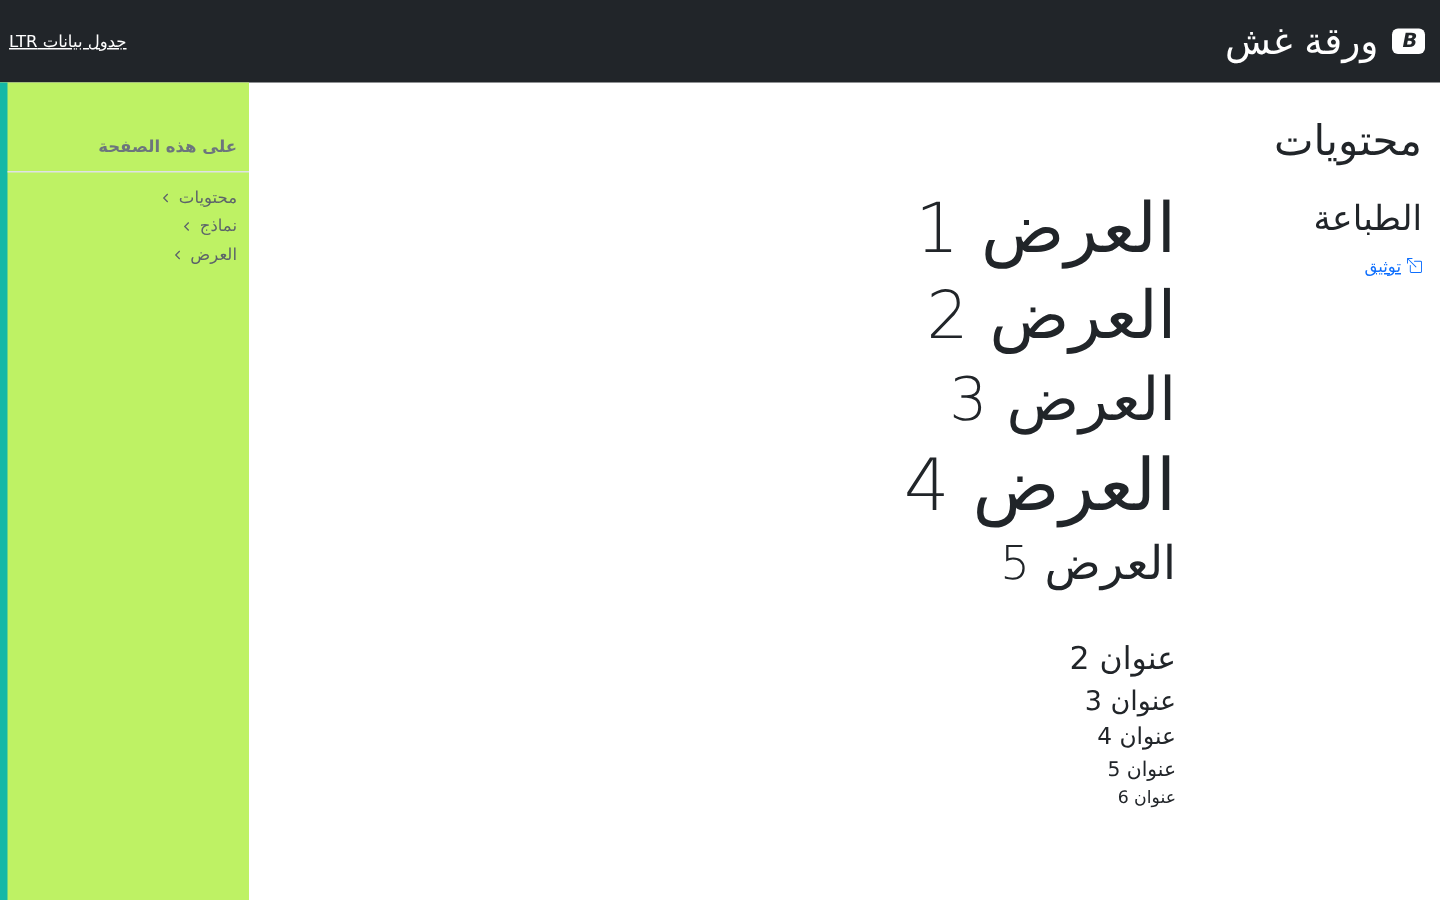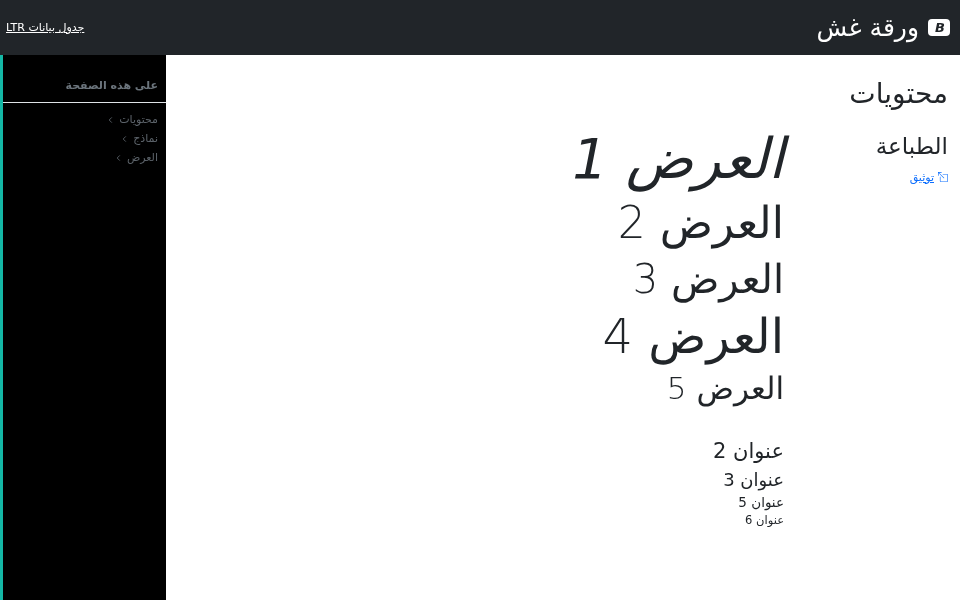--- a/index.html
+++ b/index.html
@@ -27,23 +27,23 @@
     color: #212529; font-weight: 700; font-style: italic; font-size: 13px;
     display: flex; align-items: center; justify-content: center;
     padding-left: 2px;
   }
   .ltr-link { color: #fff; font-size: 11px; text-decoration: underline; }
 
   
   .layout { display: flex; height: 545px; }
   main { flex: 1; padding: 22px 12px 0 16px; }
   aside {
-    flex: none; width: 166px; background: #000000;
-    border-left: 3px solid #14b8a6;
-    padding-top: 24px;
+    flex: none; width: 166px; background: #bef264;
+    border-left: 5px solid #14b8a6;
+    padding-top: 36px;
   }
 
   
   .side-title { font-size: 11px; color: #6c757d; margin: 0 8px 10px 8px; text-align: right; }
   .side-divider { border: 0; border-top: 1px solid #dee2e6; margin: 0 0 7px 0; }
   .side-nav a {
     display: flex; align-items: center; justify-content: flex-start; gap: 5px;
     padding: 0 8px; line-height: 19px; font-size: 11px;
     color: #5c636a; text-decoration: none; text-align: right;
   }
@@ -53,21 +53,21 @@
   .page-title { font-size: 28px; font-weight: 500; margin: 0 0 14px 0; line-height: 1.2; }
   article { display: flex; gap: 14px; align-items: flex-start; }
   .bd-heading { flex: none; width: 150px; }
   .bd-heading h3 { font-size: 23px; font-weight: 500; margin: 8px 0 7px 0; line-height: 1.2; }
   .doc-link {
     display: inline-flex; align-items: center; gap: 4px;
     font-size: 11px; color: #0d6efd; text-decoration: underline;
   }
   .examples { flex: 1; text-align: right; }
   .ex-displays p { margin: 0 0 5px 0; line-height: 1.2; font-weight: 300; color: #212529; }
-  .d1 { font-size: 56px; font-style: italic; } .d2 { font-size: 44px; } .d3 { font-size: 40px; }
+  .d1 { font-size: 46px; } .d2 { font-size: 44px; } .d3 { font-size: 40px; }
   .d4 { font-size: 48px; } .d5 { font-size: 31px; } .d6 { font-size: 27px; }
   .ex-headings { margin-top: 32px; }
   .ex-headings h1, .ex-headings h2, .ex-headings h3,
   .ex-headings h4, .ex-headings h5, .ex-headings h6 {
     margin: 0 0 4px 0; line-height: 1.2; font-weight: 500; color: #212529;
   }
   .h1 { font-size: 25px; } .h2 { font-size: 21px; } .h3 { font-size: 18px; }
   .h4 { font-size: 15.5px; } .h5 { font-size: 13.5px; } .h6 { font-size: 11.5px; }
 </style>
 </head>
@@ -103,20 +103,21 @@
           <p class="d1">العرض 1</p>
           <p class="d2">العرض 2</p>
           <p class="d3">العرض 3</p>
           <p class="d4">العرض 4</p>
           <p class="d5">العرض 5</p>
         </div>
 
         <div class="ex-headings">
           <h2 class="h2">عنوان 2</h2>
           <h3 class="h3">عنوان 3</h3>
+          <h4 class="h4">عنوان 4</h4>
           <h5 class="h5">عنوان 5</h5>
           <h6 class="h6">عنوان 6</h6>
         </div>
       </div>
     </article>
   </main>
 
   <aside>
     <h2 class="side-title">على هذه الصفحة</h2>
     <hr class="side-divider">

